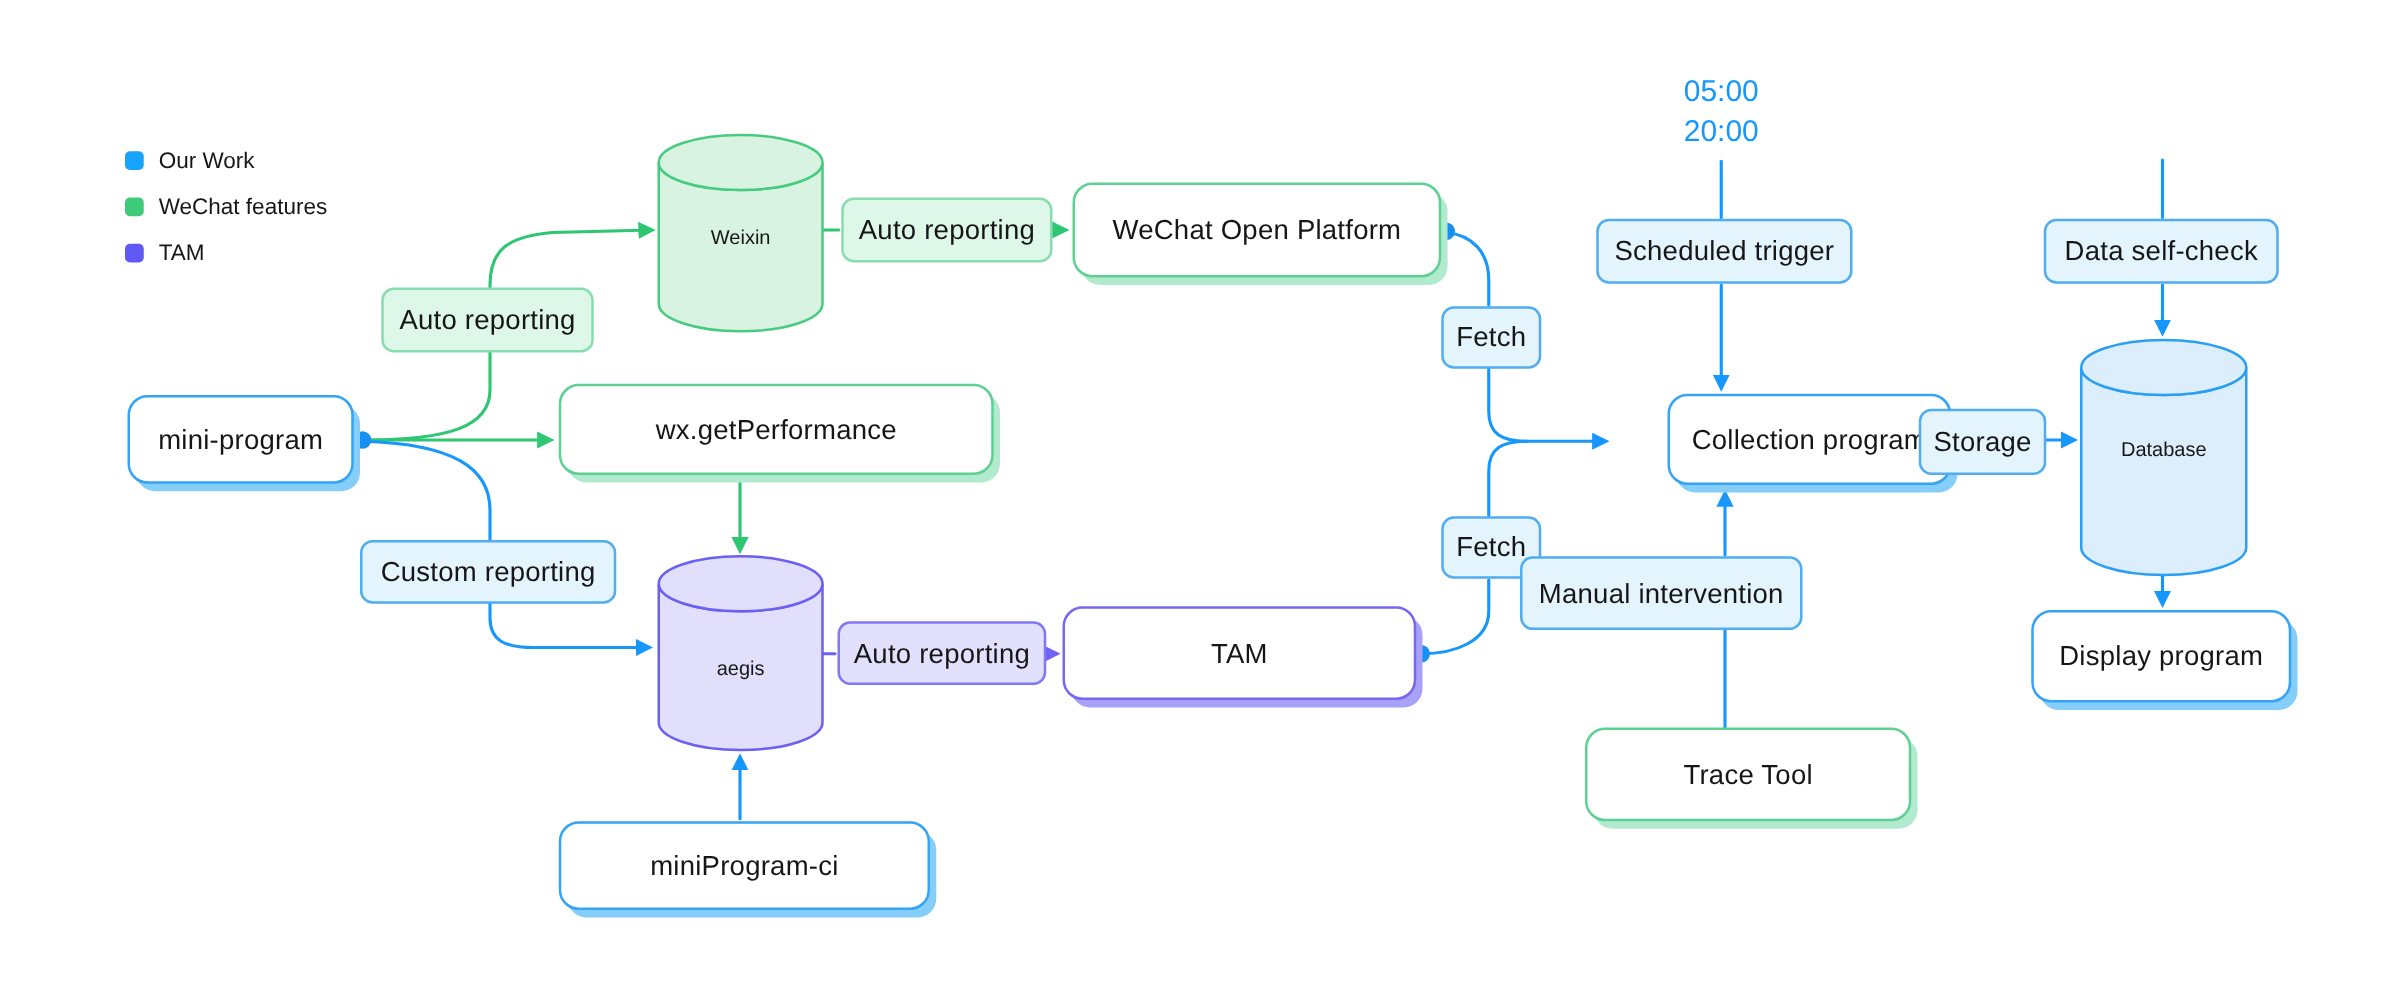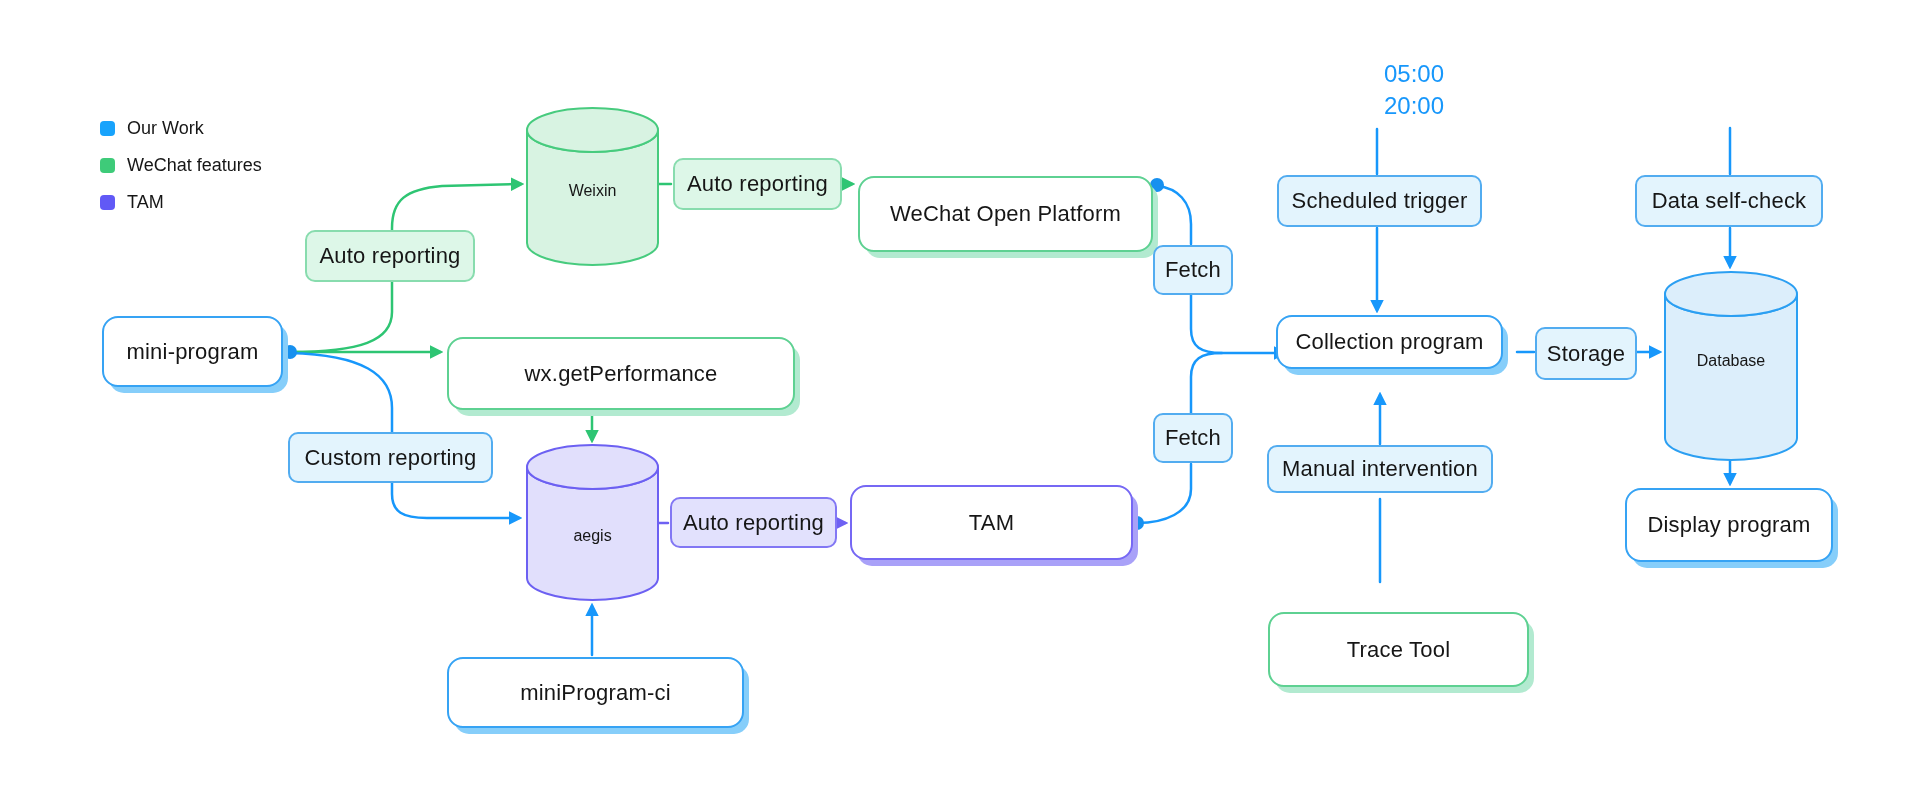--- a/index.html
+++ b/index.html
@@ -4,39 +4,39 @@
 <style>
   html,body{margin:0;padding:0;background:#ffffff;}
   #canvas{position:relative;width:1920px;height:796px;background:#ffffff;overflow:hidden;
           font-family:"Liberation Sans", sans-serif;color:#161616;}
   #wires{position:absolute;left:0;top:0;width:1920px;height:796px;}
   .box{position:absolute;display:flex;align-items:center;justify-content:center;
        box-sizing:border-box;font-size:22px;letter-spacing:.2px;white-space:nowrap;}
   
   .wb{background:#ffffff;border-radius:16px;}
   .wb.blue  {border:2.5px solid #36a3f4; box-shadow:6px 7px 0 -1px #86cefa;}
-  .wb.green {border:2.5px solid #5ed192; box-shadow:6px 7px 0 -1px #b2ead0;margin-top:30px;}
+  .wb.green {border:2.5px solid #5ed192; box-shadow:6px 7px 0 -1px #b2ead0;}
   .wb.purple{border:2.5px solid #7668f4; box-shadow:6px 7px 0 -1px #a9a1f8;}
   
   .fb{border-radius:10px;}
   .fb.blue  {background:#e3f4fd;border:2px solid #52acf0;}
   .fb.green {background:#ddf7e8;border:2px solid #88dcae;}
   .fb.purple{background:#e2e1fd;border:2px solid #8277f4;}
   
   .cyl-label{position:absolute;text-align:center;font-size:16px;}
   
   #legend{position:absolute;left:100px;top:117px;text-align:center;}
   .legend-row{display:flex;align-items:center;margin-bottom:15px;height:22px;}
   .swatch{width:15px;height:15px;border-radius:4px;margin-right:12px;flex:0 0 auto;}
   .swatch.blue{background:#18a3fc;}
   .swatch.green{background:#3ecb79;}
   .swatch.purple{background:#6159f6;}
   .legend-row span{font-size:18px;}
   
-  #times{position:absolute;left:1310px;top:58px;width:134px;text-align:right;
+  #times{position:absolute;left:1310px;top:58px;width:134px;text-align:center;
          color:#1797fb;font-size:24px;line-height:32px;}
 </style>
 </head>
 <body>
 
 <div id="canvas">
 
   <svg id="wires" viewBox="0 0 1920 796" xmlns="http://www.w3.org/2000/svg">
     <defs>
       <marker id="ar-g" viewBox="0 0 10 10" refX="7.5" refY="5" markerWidth="5.5" markerHeight="5.5" orient="auto">
@@ -162,29 +162,29 @@
   </div>
 
   <div class="box fb blue" style="left:1153px;top:245px;width:80px;height:50px">
     <span>Fetch</span>
   </div>
 
   <div class="box fb blue" style="left:1153px;top:413px;width:80px;height:50px">
     <span>Fetch</span>
   </div>
 
-  <div class="box wb blue" style="left:1276px;top:315px;width:227px;height:54px">
+  <div class="box wb blue" style="left:1334px;top:315px;width:227px;height:73px">
     <span>Collection program</span>
   </div>
 
   <div class="box fb blue" style="left:1277px;top:175px;width:205px;height:52px">
     <span>Scheduled trigger</span>
   </div>
 
-  <div class="box fb blue" style="left:1267px;top:445px;width:226px;height:48px">
+  <div class="box fb blue" style="left:1216px;top:445px;width:226px;height:59px">
     <span>Manual intervention</span>
   </div>
 
   <div class="box wb green" style="left:1268px;top:582px;width:261px;height:75px">
     <span>Trace Tool</span>
   </div>
 
   <div class="box fb blue" style="left:1535px;top:327px;width:102px;height:53px">
     <span>Storage</span>
   </div>

